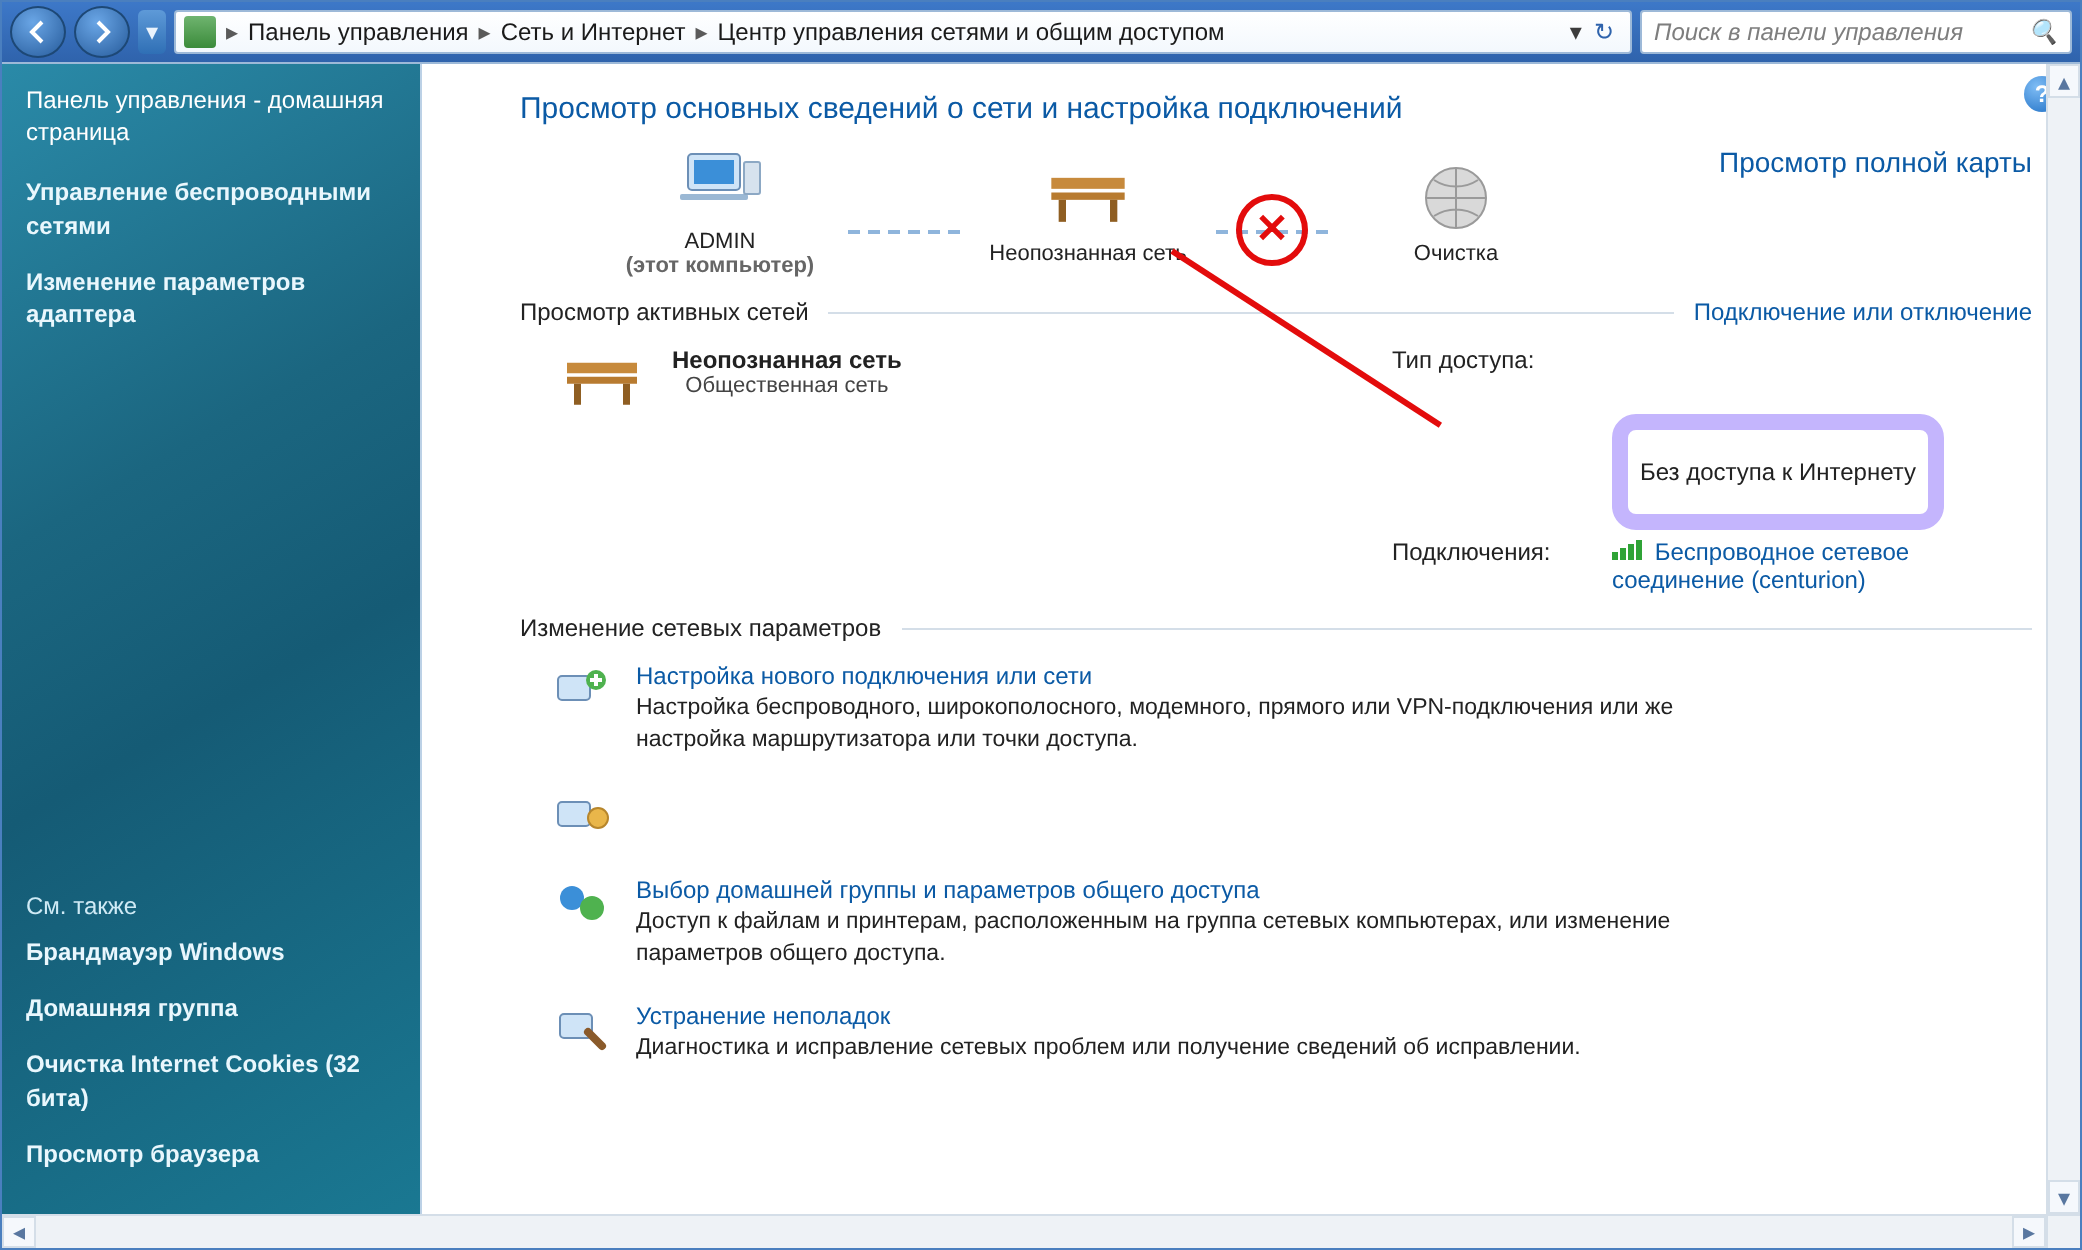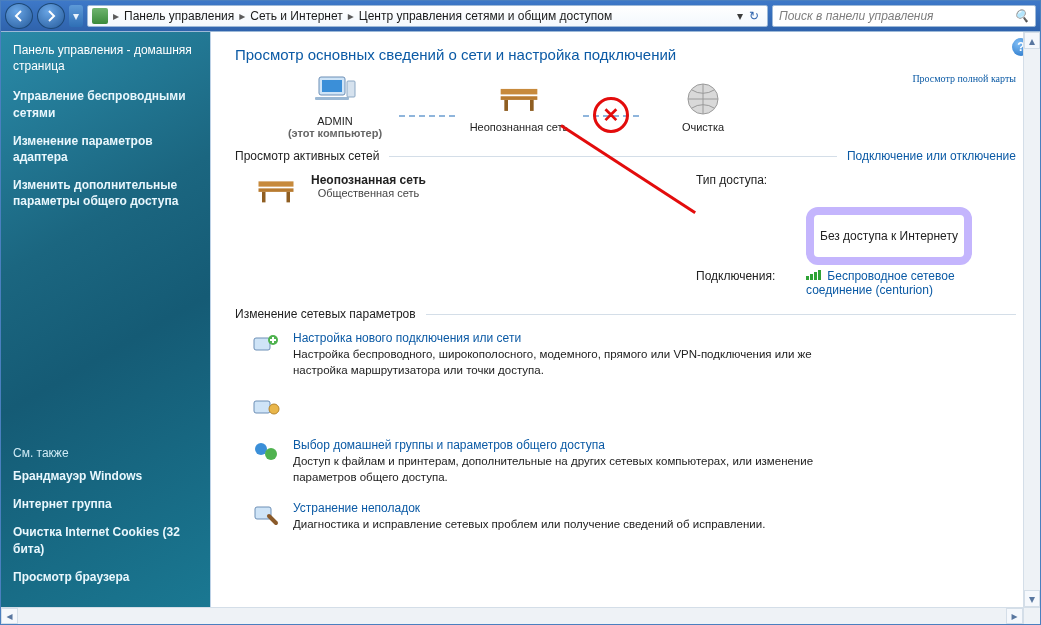--- a/index.html
+++ b/index.html
@@ -73,38 +73,39 @@
   }
   .location .sep { color: #5a5a5a; padding: 0 3px; }
   .location-right {
     margin-left: auto;
     display: flex;
     align-items: center;
     gap: 6px;
     padding-right: 4px;
   }
   .search {
-    width: 264px;
+    width: 216px;
     height: 22px;
     background: #fff;
     border: 1px solid #9db9d8;
     border-radius: 2px;
     display: flex;
     align-items: center;
     padding: 0 6px;
     color: #7e7e7e;
     font-style: italic;
   }
   .search .mag { margin-left: auto; color: #2f6fb5; }
   .body {
     flex: 1;
     display: flex;
     overflow: hidden;
     border-top: 1px solid #9db9d8;
     background: #fff;
+    gap: 25px;
   }
   .sidebar {
     width: 210px;
     background: linear-gradient(150deg, #2a8aa8 0%, #1b6680 35%, #155b75 55%, #1a7892 100%);
     border-right: 1px solid #bcd1e6;
     padding: 10px 12px;
     display: flex;
     flex-direction: column;
     color: #fff;
   }
@@ -196,26 +197,25 @@
     pointer-events: none;
   }
   .red-x {
     color: #e30c0c; font-weight: bold; font-size: 20px;
     position: absolute;
     left: 50%; top: 50%;
     transform: translate(-50%, -60%);
   }
   .map-link {
     color: #0b5aa5;
-    font-size: 10px;
+    font-size: 14px;
     cursor: pointer;
     margin-left: auto;
     text-align: right;
     white-space: nowrap;
-    font-family: Liberation Serif, serif;
   }
   .section-heading {
     display: flex;
     align-items: center;
     gap: 10px;
     margin-top: 10px;
     color: #222;
     font-size: 12px;
   }
   .section-heading .line {
@@ -364,27 +364,26 @@
       <span class="mag">🔍</span>
     </div>
   </div>
 
   <div class="body">
 
     <div class="sidebar">
       <div class="home">Панель управления - домашняя страница</div>
       <div class="navlink">Управление беспроводными сетями</div>
       <div class="navlink">Изменение параметров адаптера</div>
-      <div class="navlink">Изменить дополнительные параметры общего доступа</div>
 
       <div class="sidebar-spacer"></div>
 
       <div class="see-also">См. также</div>
       <div class="navlink">Брандмауэр Windows</div>
-      <div class="navlink">Интернет группа</div>
+      <div class="navlink">Домашняя группа</div>
       <div class="navlink">Очистка Internet Cookies (32 бита)</div>
       <div class="navlink">Просмотр браузера</div>
     </div>
 
     <div class="main">
       <div class="corner-help">?</div>
 
       <h1 class="page-title">Просмотр основных сведений о сети и настройка подключений</h1>
 
       <div class="map-row">
@@ -509,21 +508,21 @@
 
         <div class="setting-item">
           <div class="ic">
             <svg width="28" height="26" viewBox="0 0 28 26">
                 <circle cx="9" cy="10" r="6" fill="#3b8fd8"></circle>
                 <circle cx="19" cy="15" r="6" fill="#4fb24f"></circle>
               </svg>
           </div>
           <div>
             <span class="title">Выбор домашней группы и параметров общего доступа</span>
-            <div class="desc">Доступ к файлам и принтерам, дополнительные на других сетевых компьютерах, или изменение параметров общего доступа.</div>
+            <div class="desc">Доступ к файлам и принтерам, расположенным на группа сетевых компьютерах, или изменение параметров общего доступа.</div>
           </div>
         </div>
 
         <div class="setting-item">
           <div class="ic">
             <svg width="28" height="26" viewBox="0 0 28 26">
                 <rect x="3" y="5" width="16" height="12" rx="2" fill="#cfe4f7" stroke="#6c8fb6"></rect>
                 <path d="M17 14 l7 7" stroke="#8a5a2a" stroke-width="4" stroke-linecap="round"></path>
               </svg>
           </div>

